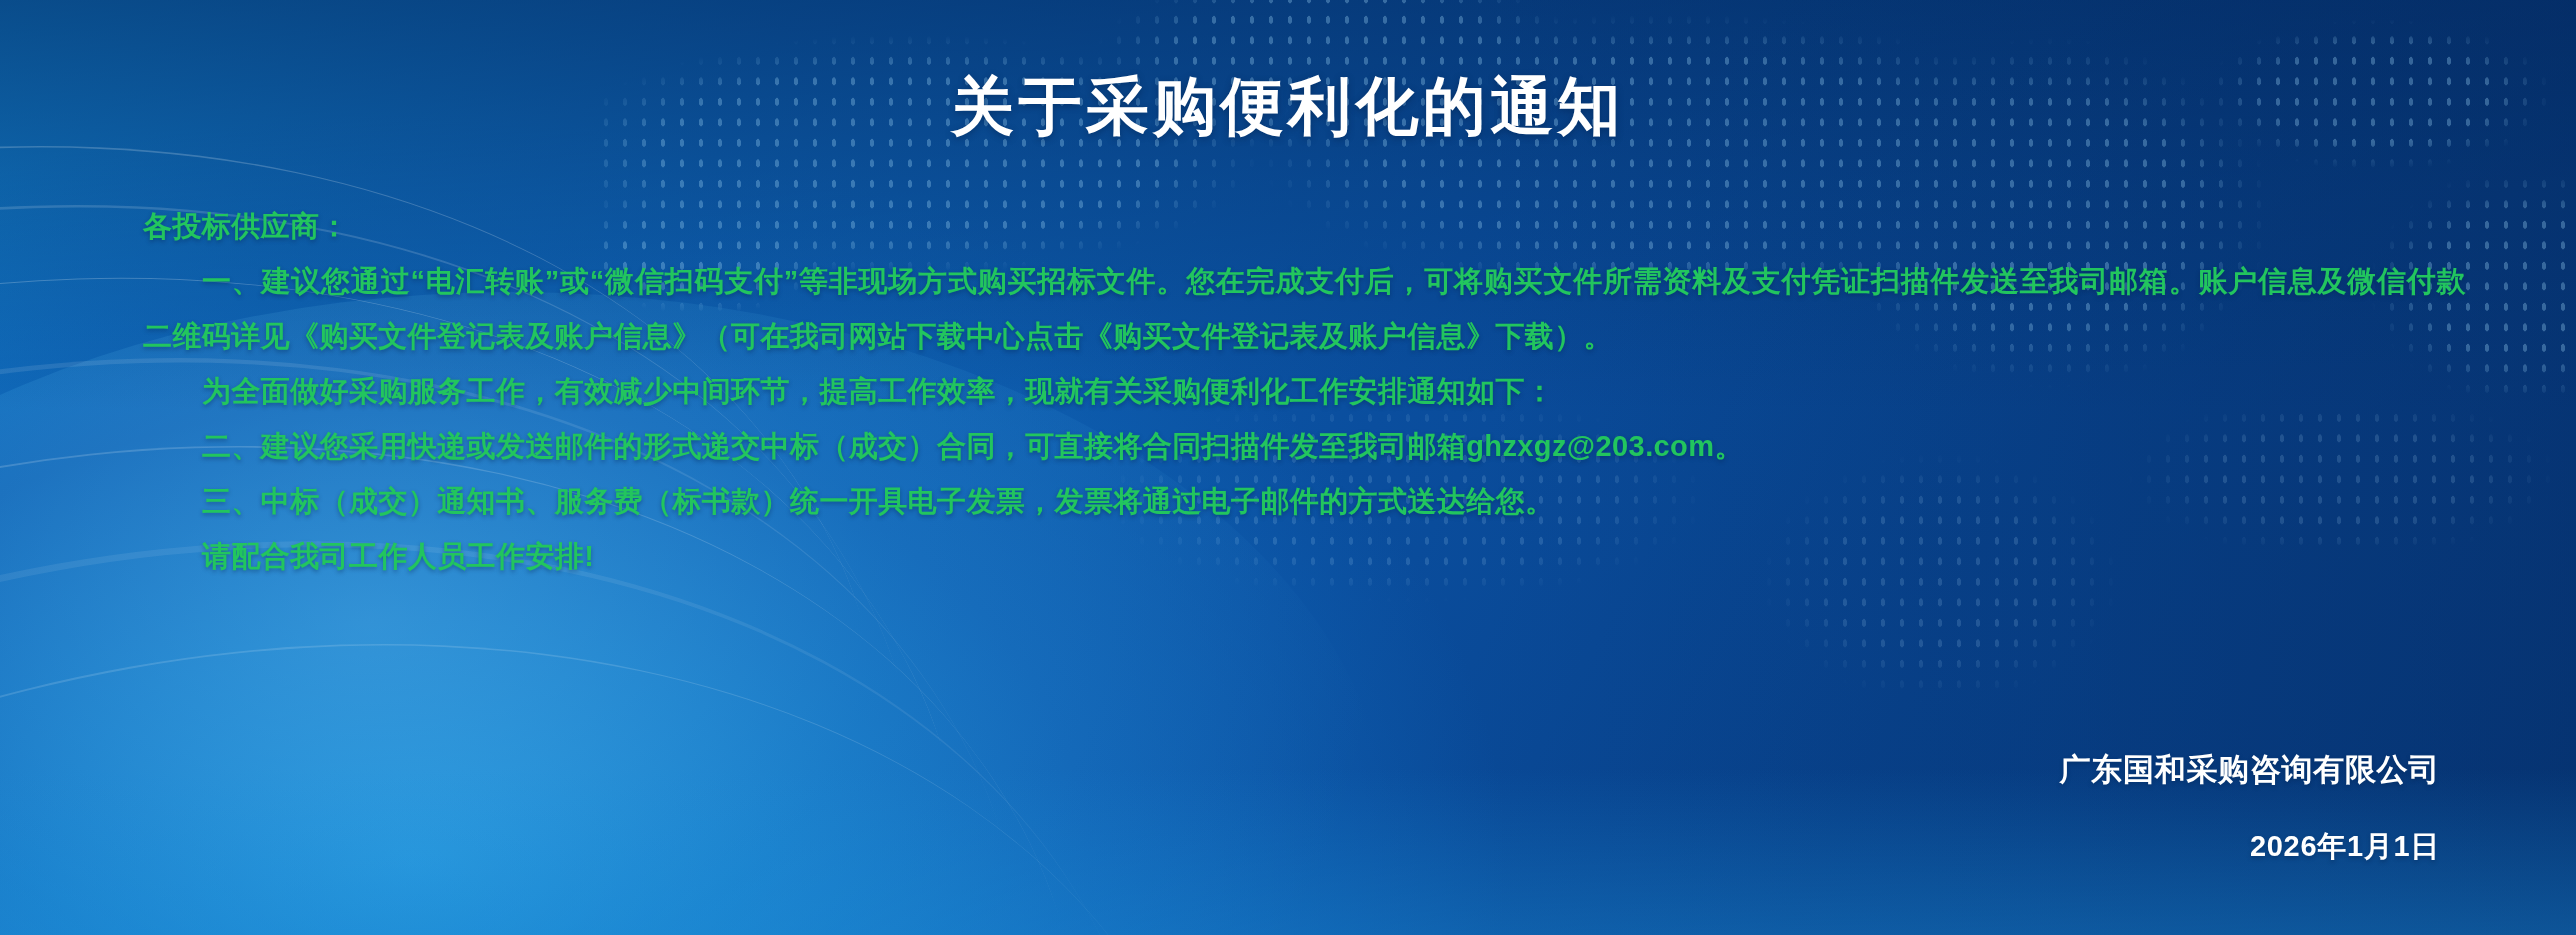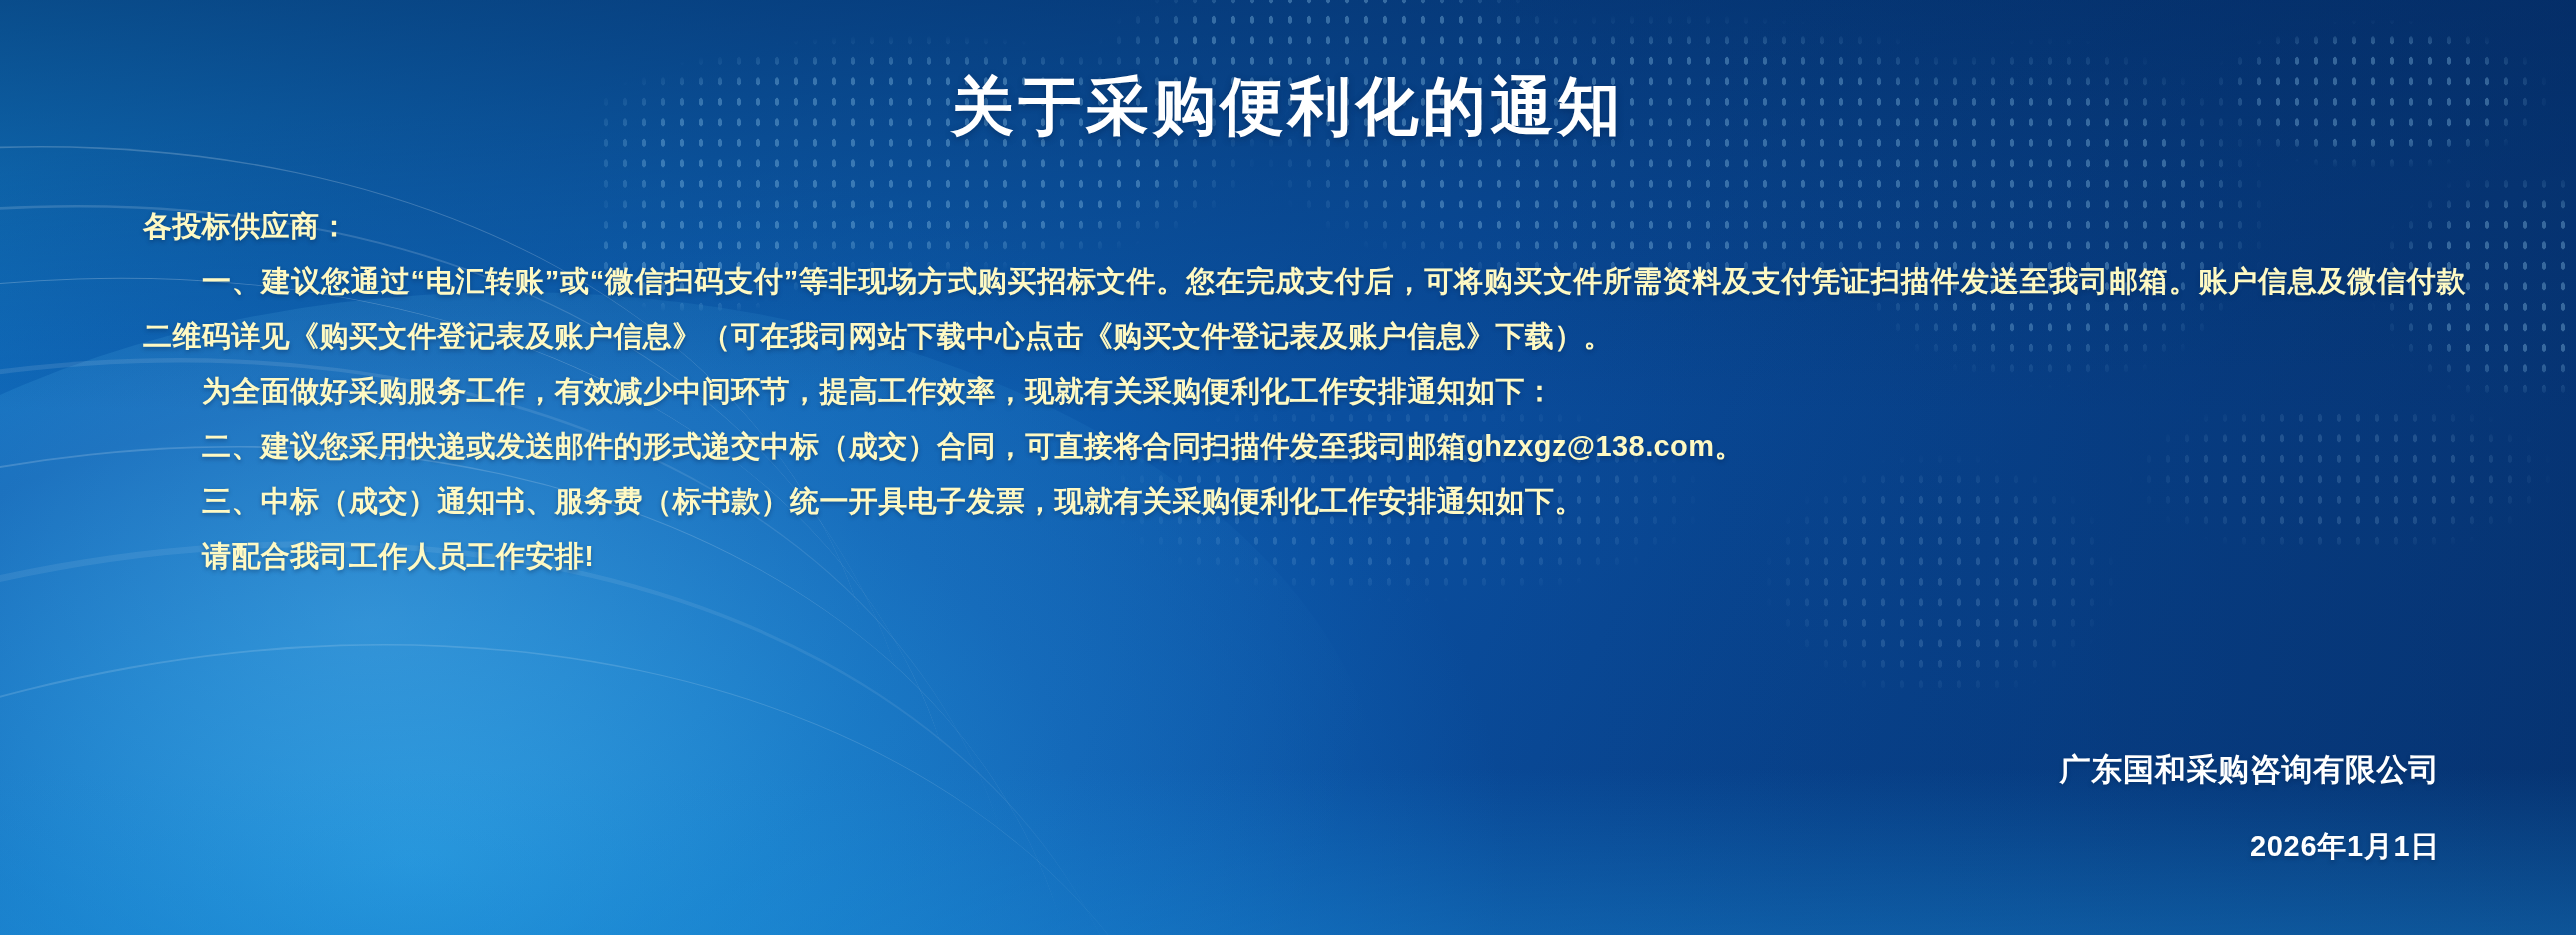--- a/index.html
+++ b/index.html
@@ -133,21 +133,21 @@
   }
 
   .body-block {
     position: absolute;
     left: 143px;
     right: 110px;
     top: 199px;
   }
 
   .p-line {
-    color: #fef9c3;
+    color: #22c55e;
     font-size: 29px;
     font-weight: 700;
     line-height: 55px;
     letter-spacing: 0.4px;
     text-shadow: 0 1.5px 4.4px rgba(0,32,76,0.40);
     text-align: justify;
     text-justify: inter-ideograph;
   }
   .p-indent { text-indent: 59px; }
   .p-hang  { text-indent: 0; }
@@ -203,23 +203,23 @@
     <div class="title">关于采购便利化的通知</div>
 
     <div class="body-block">
 
       <div class="p-line p-hang">各投标供应商：</div>
 
       <div class="p-line p-indent">一、建议您通过“电汇转账”或“微信扫码支付”等非现场方式购买招标文件。您在完成支付后，可将购买文件所需资料及支付凭证扫描件发送至我司邮箱。账户信息及微信付款二维码详见《购买文件登记表及账户信息》（可在我司网站下载中心点击《购买文件登记表及账户信息》下载）。</div>
 
       <div class="p-line p-indent">为全面做好采购服务工作，有效减少中间环节，提高工作效率，现就有关采购便利化工作安排通知如下：</div>
 
-      <div class="p-line p-indent">二、建议您采用快递或发送邮件的形式递交中标（成交）合同，可直接将合同扫描件发至我司邮箱ghzxgz@138.com。</div>
-
-      <div class="p-line p-indent">三、中标（成交）通知书、服务费（标书款）统一开具电子发票，现就有关采购便利化工作安排通知如下。</div>
+      <div class="p-line p-indent">二、建议您采用快递或发送邮件的形式递交中标（成交）合同，可直接将合同扫描件发至我司邮箱ghzxgz@203.com。</div>
+
+      <div class="p-line p-indent">三、中标（成交）通知书、服务费（标书款）统一开具电子发票，发票将通过电子邮件的方式送达给您。</div>
 
 
       <div class="p-line p-indent">请配合我司工作人员工作安排!</div>
 
     </div>
 
     <div class="sig">
       <div class="sig-company">广东国和采购咨询有限公司</div>
       <div class="sig-date">2026年1月1日</div>
     </div>

